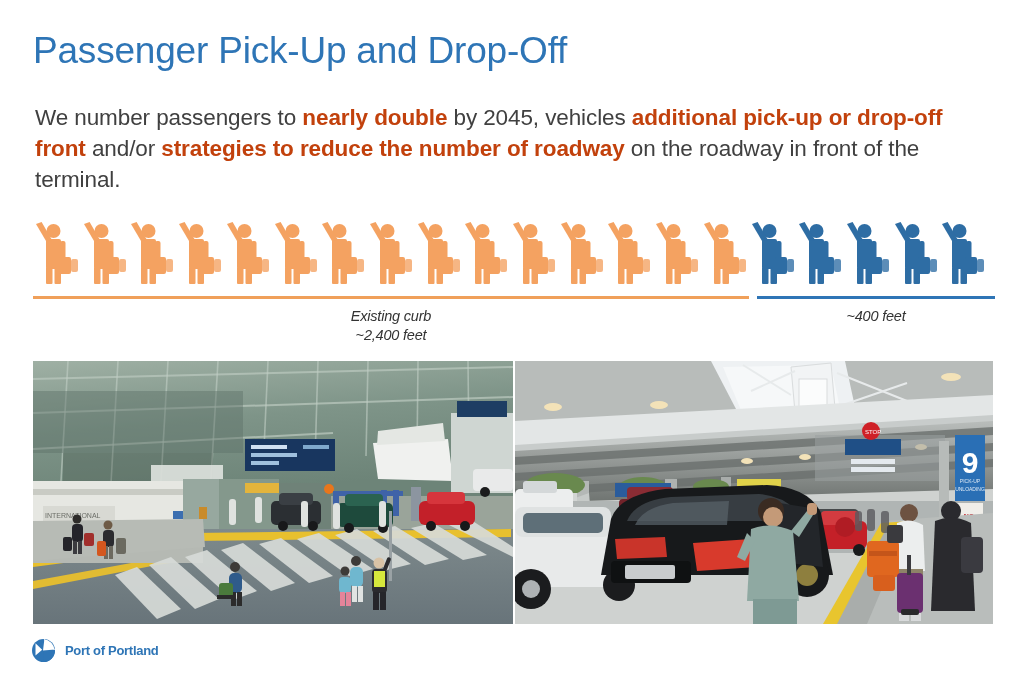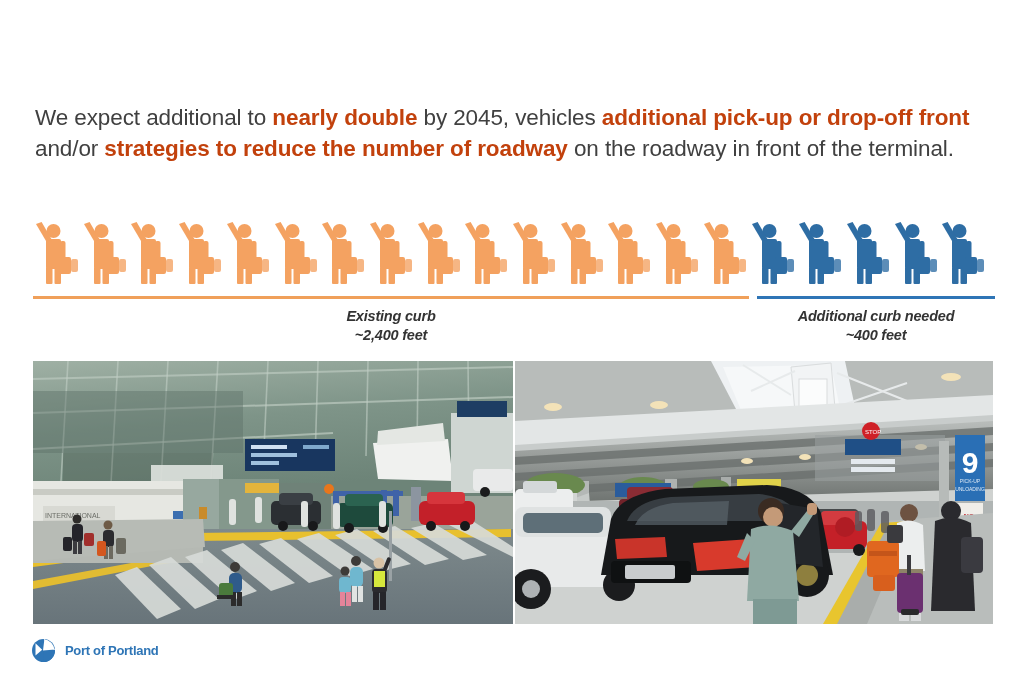--- a/index.html
+++ b/index.html
@@ -51,21 +51,21 @@
   
   .rule { position: absolute; height: 3px; }
   .rule-existing { left: 33px; top: 296px; width: 716px; background: #F0A05A; }
   .rule-additional { left: 757px; top: 296px; width: 238px; background: #2E75B6; }
 
   
   .curb-label {
     position: absolute;
     text-align: center;
     font-size: 14.5px;
-    font-weight: bold;
+    font-weight: normal;
     font-style: italic;
     line-height: 19px;
     color: #333333;
     letter-spacing: -0.2px;
   }
   .curb-label-existing { left: 33px; top: 307px; width: 716px; }
   .curb-label-additional { left: 757px; top: 307px; width: 238px; }
 
   
   .photo {
@@ -89,22 +89,23 @@
     font-weight: bold;
     color: #2E75B6;
     letter-spacing: -0.3px;
   }
 </style>
 </head>
 <body>
 
 <div class="slide">
 
-
-  <div class="body-copy"><span>We expect additional to </span><b>nearly double</b><span> by 2045, vehicles </span><b>additional pick-up or drop-off front</b><span> and/or </span><b>strategies to reduce the number of roadway</b><span> on the roadway in front of the terminal.</span></div>
+  <div class="title">Passenger Pick-Up and Drop-Off</div>
+
+  <div class="body-copy"><span>We number passengers to </span><b>nearly double</b><span> by 2045, vehicles </span><b>additional pick-up or drop-off front</b><span> and/or </span><b>strategies to reduce the number of roadway</b><span> on the roadway in front of the terminal.</span></div>
 
   <div class="picto-row">
       <div class="picto" style="left:0px">
         <svg viewBox="0 0 48 62" xmlns="http://www.w3.org/2000/svg">
           <g fill="#F4A261">
             <circle cx="20.5" cy="9" r="7"></circle>
             <rect x="13" y="17" width="15" height="30" rx="2"></rect>
             <rect x="13" y="45" width="6.5" height="17" rx="1"></rect>
             <rect x="21.5" y="45" width="6.5" height="17" rx="1"></rect>
             <path d="M13 19 L3 2 L8.6 0 L19 18 Z"></path>
@@ -403,21 +404,20 @@
     </div>
 
   <div class="rule rule-existing"></div>
   <div class="rule rule-additional"></div>
 
   <div class="curb-label curb-label-existing">
     <div>Existing curb</div>
     <div>~2,400 feet</div>
   </div>
   <div class="curb-label curb-label-additional">
-    <div>Additional curb needed</div>
     <div>~400 feet</div>
   </div>
 
   <div class="photo photo-left">
     <svg viewBox="0 0 480 263" preserveAspectRatio="none">
       <defs>
         <linearGradient id="glassG" x1="0" y1="0" x2="0.3" y2="1">
           <stop offset="0" stop-color="#9fb0a4"></stop>
             <stop offset="0.5" stop-color="#7e9488"></stop>
             <stop offset="1" stop-color="#6d8478"></stop>

